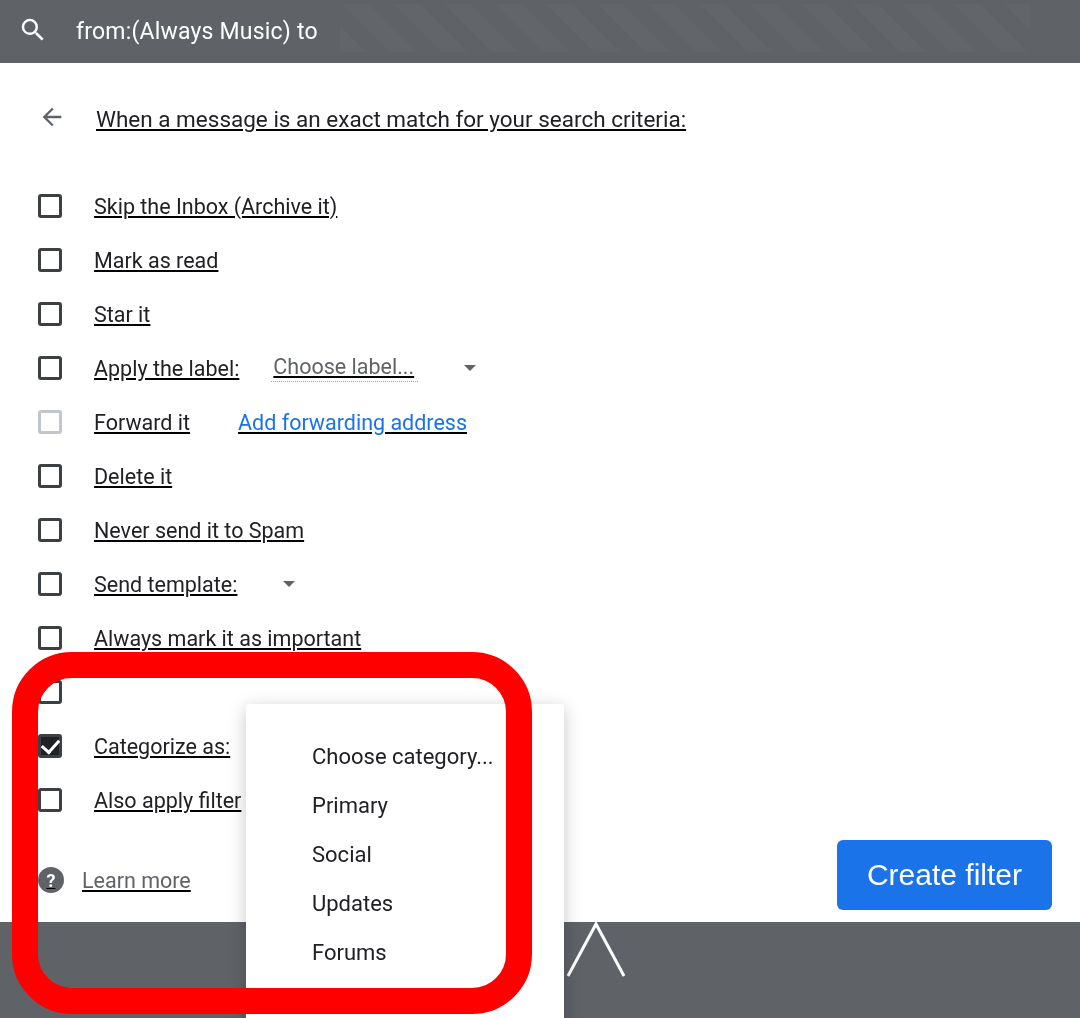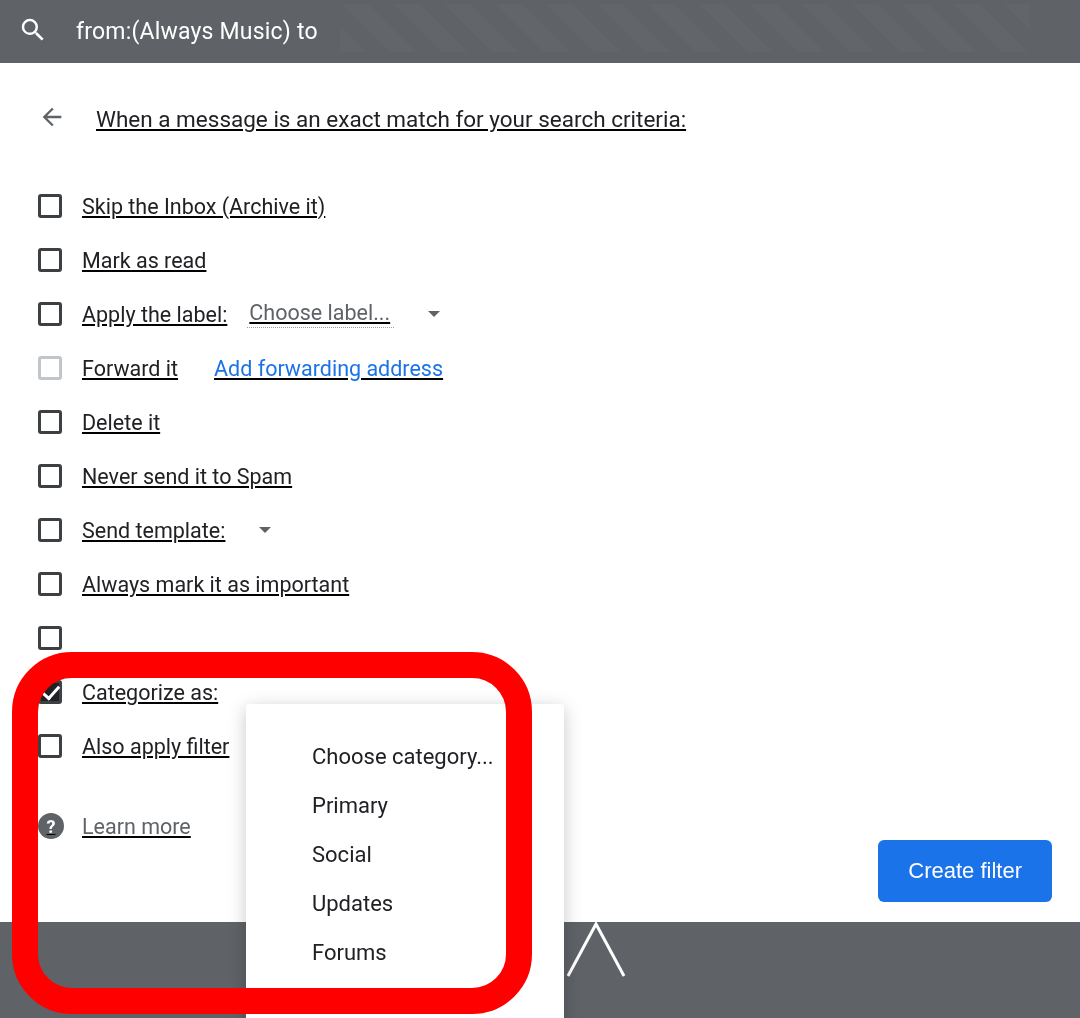--- a/index.html
+++ b/index.html
@@ -57,21 +57,21 @@
   }
   .panel-header svg { width: 28px; height: 28px; }
   .panel-title {
     font-size: 22.5px;
     color: #202124;
   }
 
   .opt-row {
     display: flex;
     align-items: center;
-    gap: 20px;
+    gap: 32px;
     min-height: 54px;
     font-size: 21.5px;
     color: #202124;
   }
   .checkbox {
     width: 24px;
     height: 24px;
     border: 3px solid #3c4043;
     border-radius: 3px;
     background: #fff;
@@ -117,21 +117,21 @@
     display:flex;align-items:center;justify-content:center;
     font-size:18px;font-weight:700;
     margin-right: 18px;
   }
   .learn-more { color:#5f6368; font-size:21.5px; }
 
   .create-btn {
     position:absolute;
     right:28px; top:840px;
     background:#1a73e8;color:#fff;
-    font-size:22px;
+    font-size:30px;
     padding:18px 30px;
     border-radius:6px;
     border:none;
     font-weight:500;
   }
 
   
   .darkstrip {
     position:absolute;
     left:0; right:0; top:922px; height:96px;
@@ -198,20 +198,24 @@
   <div class="opt-row">
     <span class="checkbox"></span>
     <span>Skip the Inbox (Archive it)</span>
   </div>
   <div class="opt-row">
     <span class="checkbox"></span>
     <span>Mark as read</span>
   </div>
   <div class="opt-row">
     <span class="checkbox"></span>
+    <span>Star it</span>
+  </div>
+  <div class="opt-row">
+    <span class="checkbox"></span>
     <span>Apply the label:</span>
     <span class="inline-select">
       <span>Choose label...</span>
     </span>
     <span class="caret"></span>
   </div>
   <div class="opt-row">
     <span class="checkbox disabled"></span>
     <span>Forward it</span>
     <span class="link" style="margin-left:16px">Add forwarding address</span>

